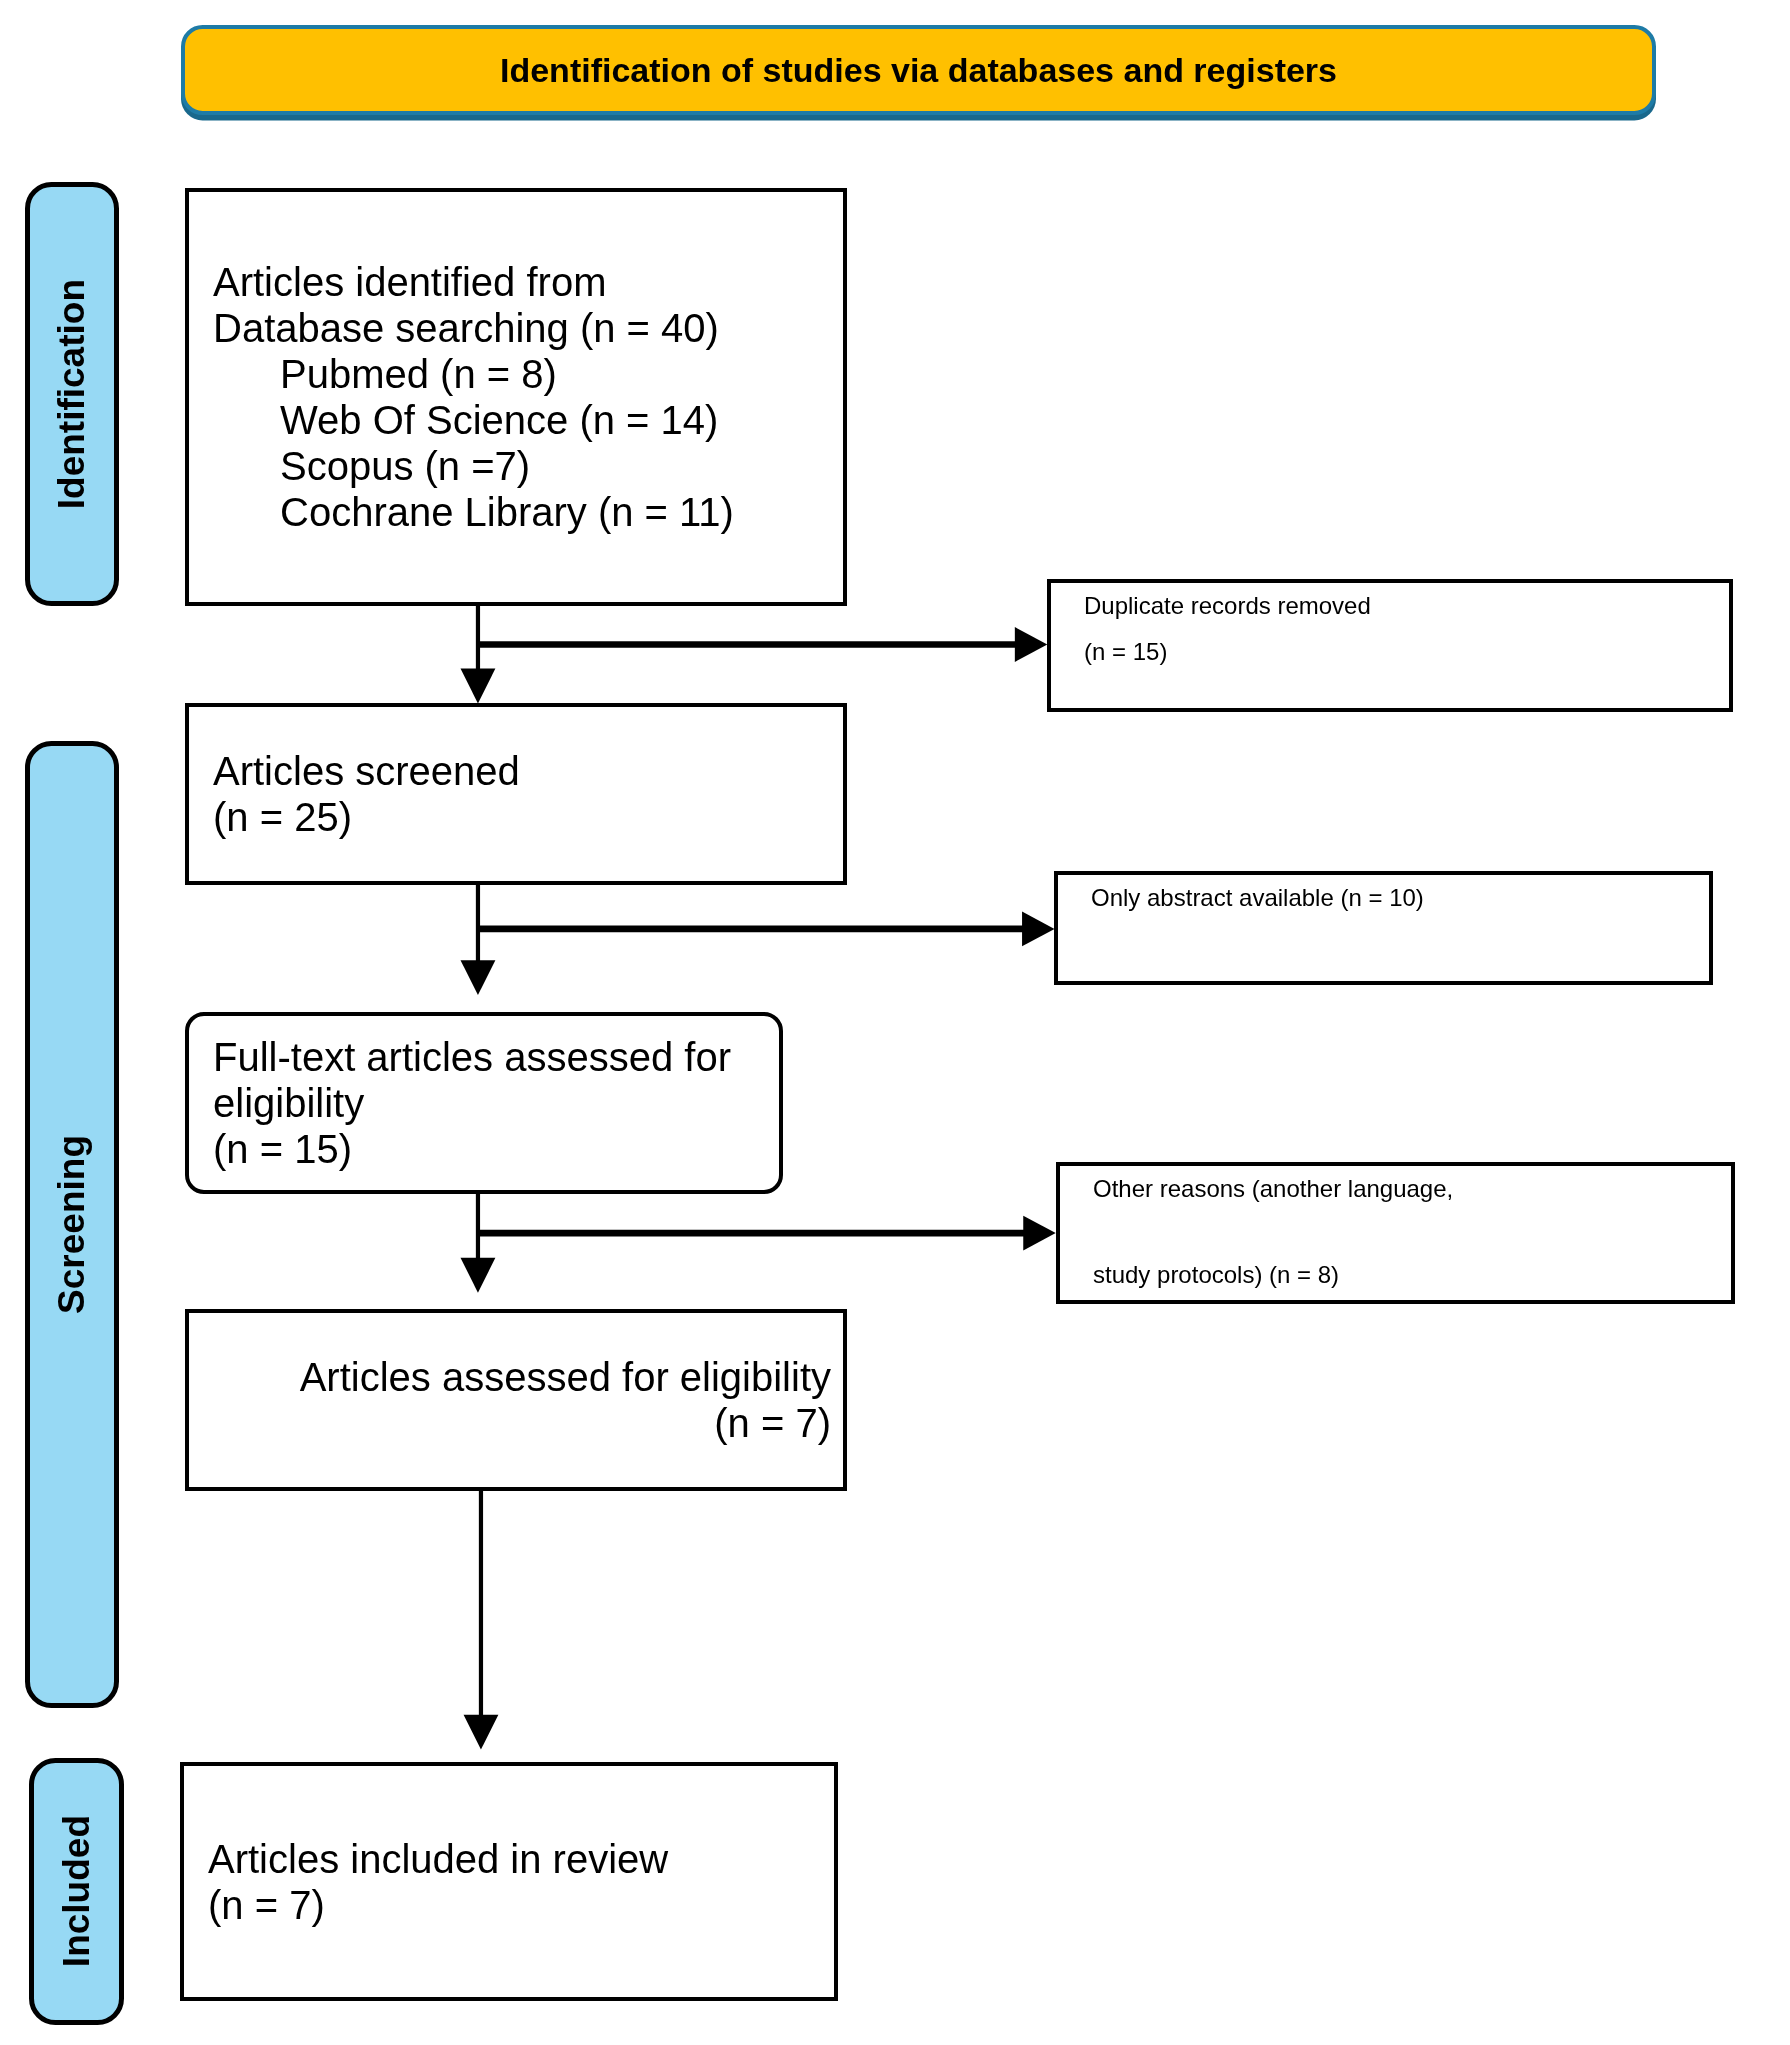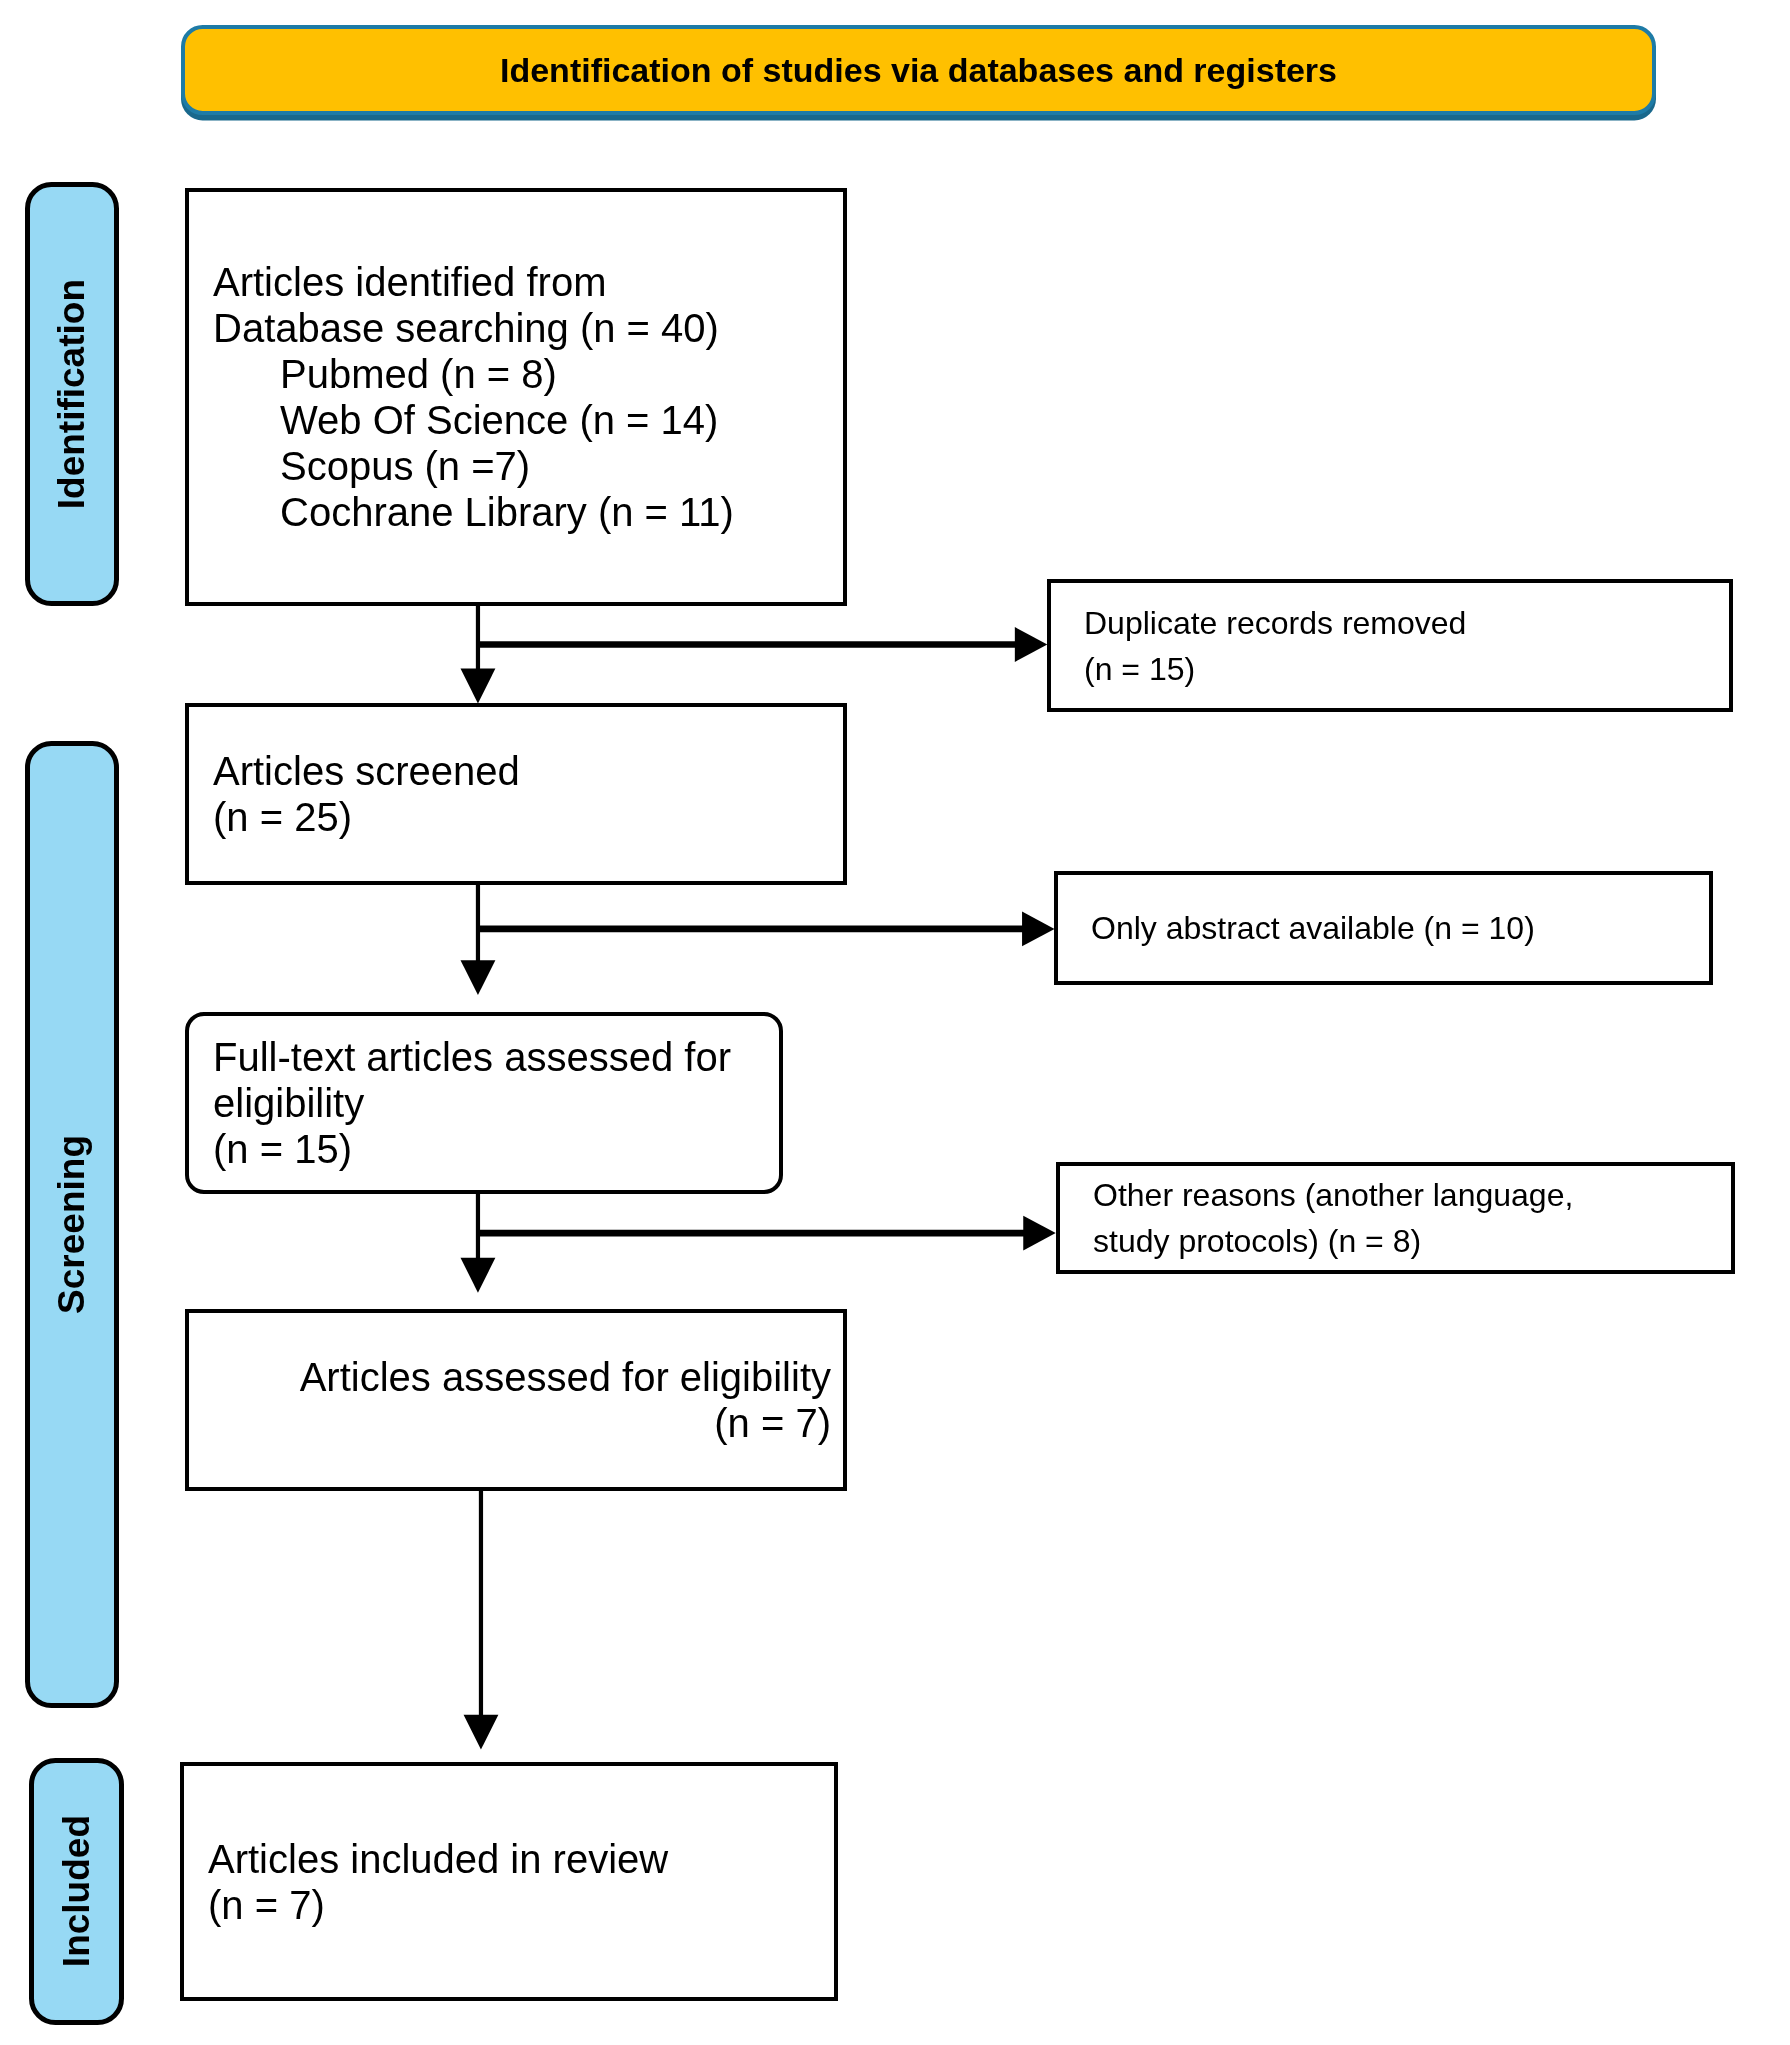--- a/index.html
+++ b/index.html
@@ -68,29 +68,29 @@
   #box-included   { left: 180px; top: 1762px; width: 658px; height: 239px; }
 
   .indent { padding-left: 67px; }
 
   
   .sbox {
     position: absolute;
     box-sizing: border-box;
     background: #ffffff;
     border: 4.2px solid #000000;
-    display: flex; flex-direction: column; justify-content: center;
-    font-size: 32px;
+    display: flex; flex-direction: column; justify-content: flex-start;
+    font-size: 24px;
     line-height: 46px;
     padding-left: 33px;
     padding-right: 12px;
   }
   #side-duplicates { left: 1047px; top: 579px;  width: 686px; height: 133px; }
   #side-abstract   { left: 1054px; top: 871px; width: 659px; height: 114px; }
-  #side-other      { left: 1056px; top: 1162px; width: 679px; height: 112px; }
+  #side-other      { left: 1056px; top: 1162px; width: 679px; height: 142px; gap: 40px; }
 
   
   .arrows {
     position: absolute; left: 0; top: 0;
     width: 1791px; height: 2046px;
     pointer-events: none;
   }
   .arrows line    { stroke: #000000; }
   .arrows polygon { fill: #000000; }
 </style>

